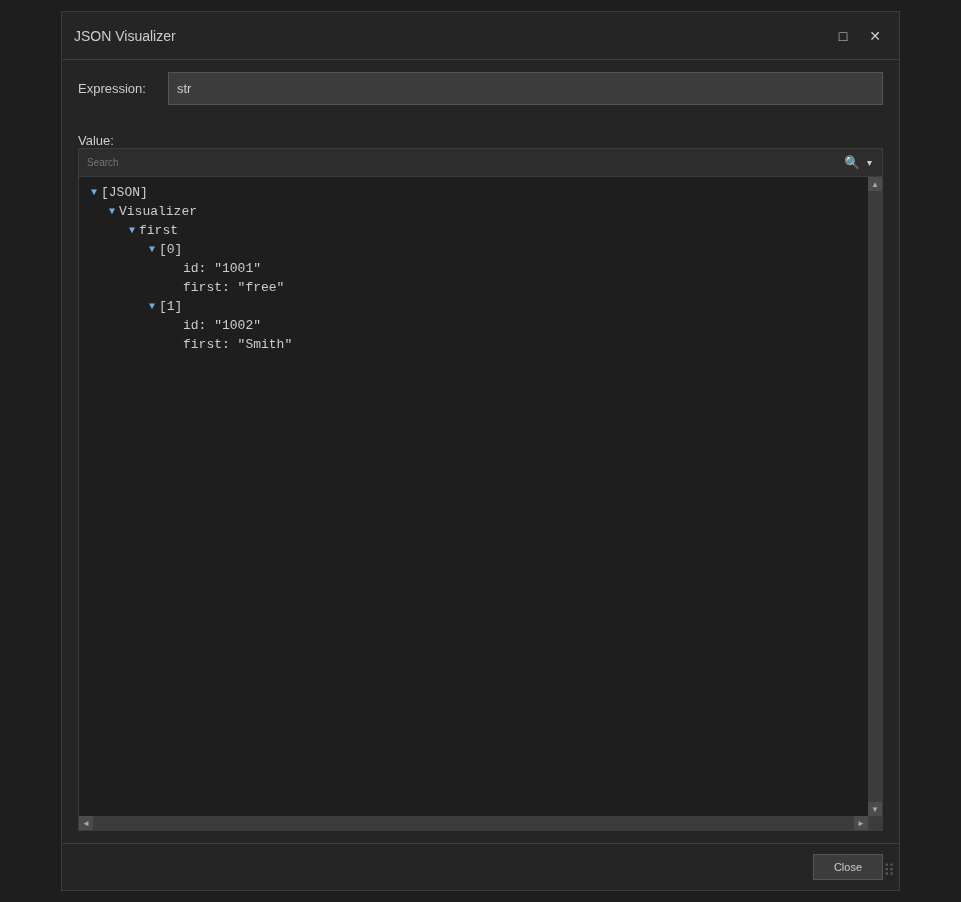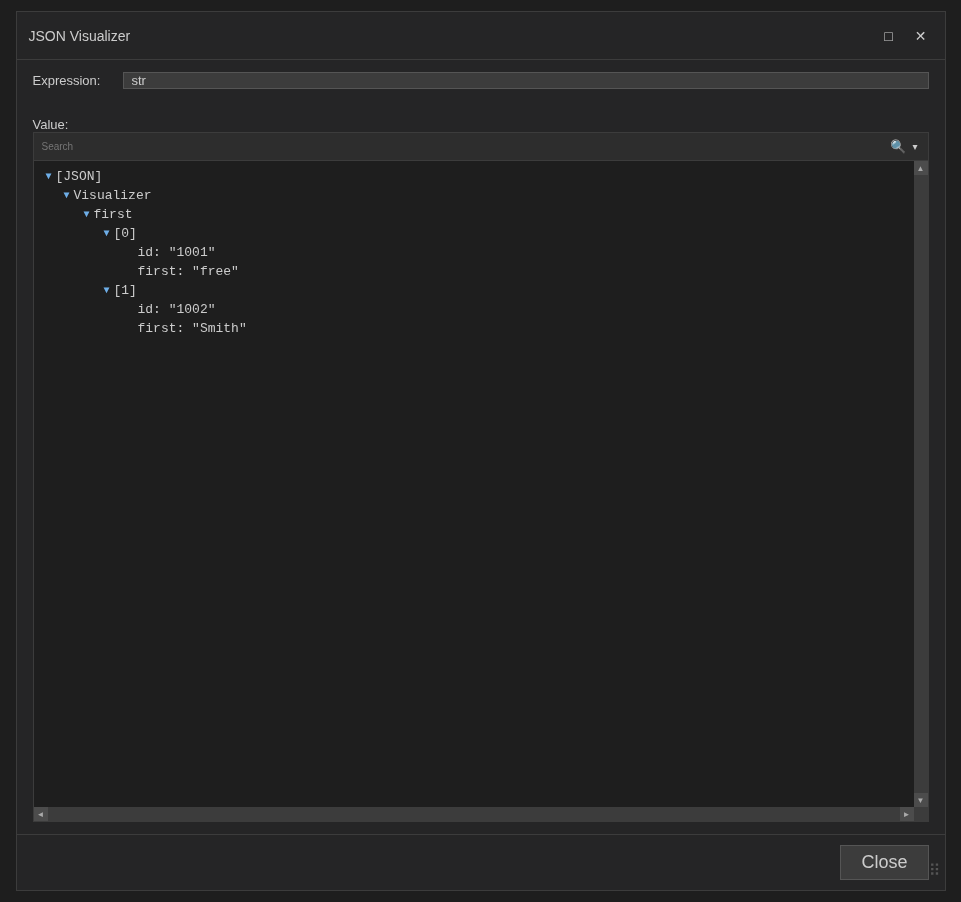--- a/index.html
+++ b/index.html
@@ -14,21 +14,21 @@
       justify-content: center;
       align-items: center;
       width: 961px;
       height: 902px;
       font-family: 'Segoe UI', Arial, sans-serif;
     }
 
     .dialog {
       background: #252526;
       border: 1px solid #3c3c3c;
-      width: 930px;
+      width: 839px;
       height: 880px;
       display: flex;
       flex-direction: column;
       color: #cccccc;
       position: relative;
     }
 
     .title-bar {
       background: #252526;
       display: flex;
@@ -80,21 +80,21 @@
       font-size: 13px;
       color: #cccccc;
       min-width: 90px;
     }
 
     .expression-input {
       flex: 1;
       background: #3c3c3c;
       border: 1px solid #555555;
       color: #cccccc;
-      padding: 0 8px;
+      padding: 8px 8px;
       font-size: 13px;
       font-family: 'Segoe UI', Arial, sans-serif;
       outline: none;
     }
 
     .value-label {
       font-size: 13px;
       color: #cccccc;
     }
 
@@ -164,21 +164,21 @@
       padding: 10px 16px;
       border-top: 1px solid #3c3c3c;
       align-items: center;
     }
 
     .close-btn {
       background: #3c3c3c;
       border: 1px solid #555;
       color: #cccccc;
       padding: 6px 20px;
-      font-size: 18px;
+      font-size: 11px;
       cursor: pointer;
       font-family: 'Segoe UI', Arial, sans-serif;
     }
 
     .dots-icon {
       position: absolute;
       bottom: 10px;
       right: 4px;
       font-size: 16px;
       color: #555;

